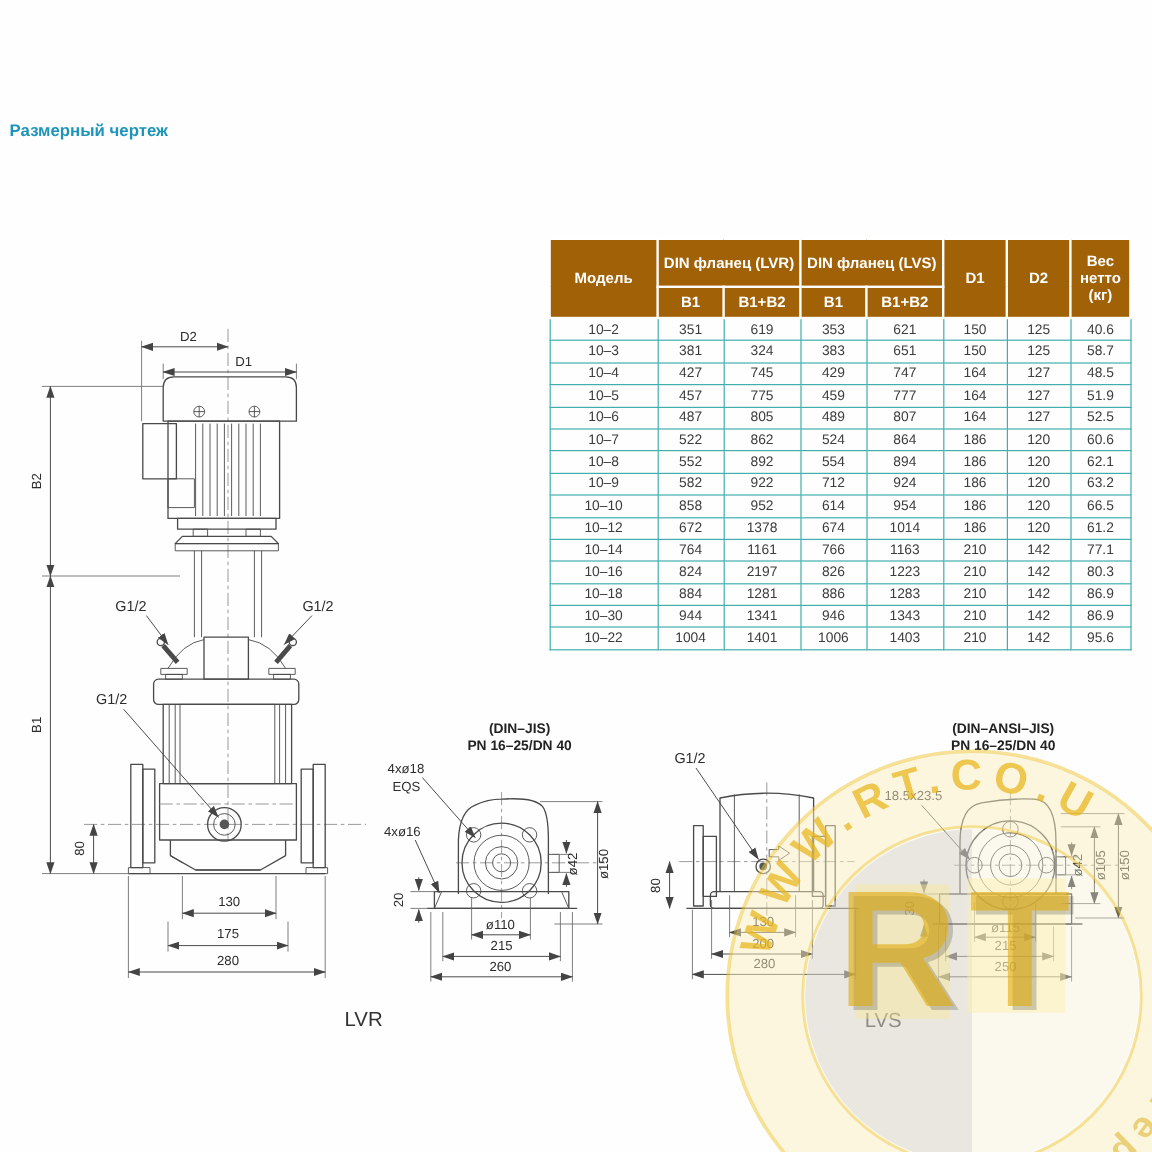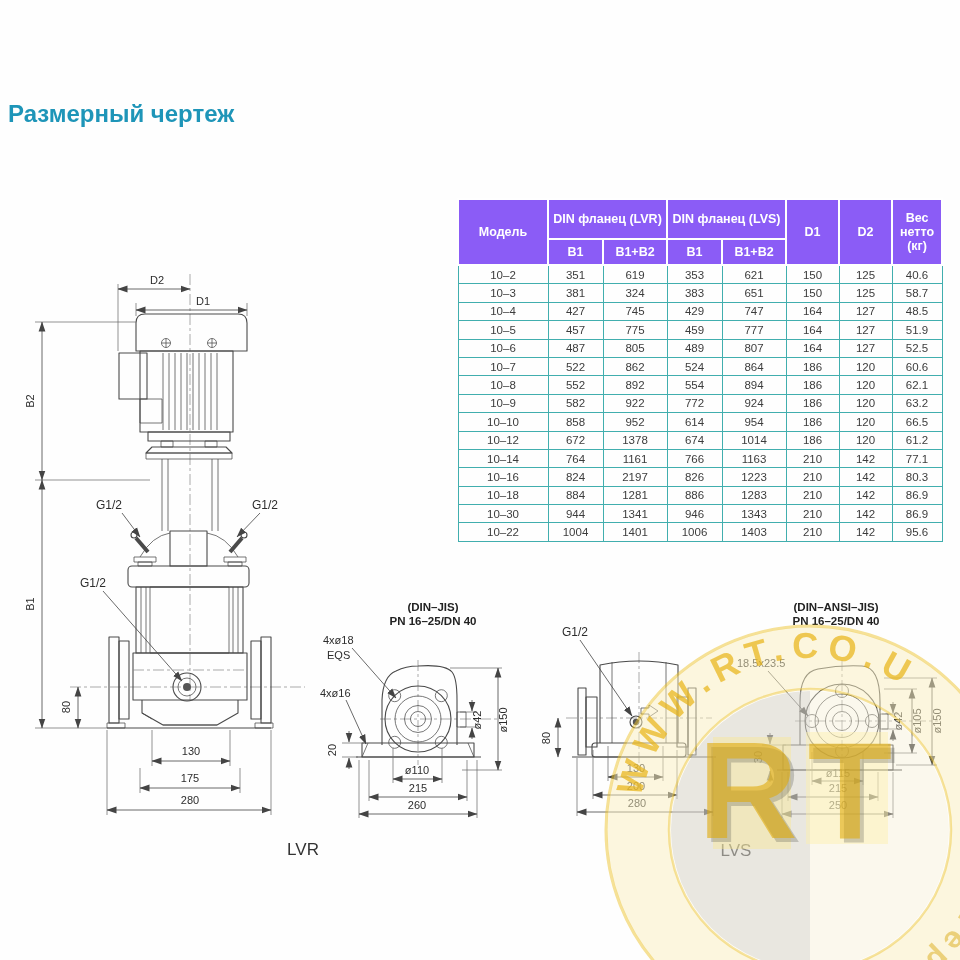--- a/index.html
+++ b/index.html
@@ -1,21 +1,21 @@
 <!DOCTYPE html>
 <html><head>
 <meta charset="utf-8">
 <style>
   html,body{margin:0;padding:0;background:#fff;}
   .stage{position:relative;width:960px;height:960px;overflow:hidden;background:#fefefe;
          font-family:"Liberation Sans",sans-serif;}
-  .page-title{position:absolute;left:8px;top:100px;font-size:24px;font-weight:bold;color:#1e95b8;}
+  .page-title{position:absolute;left:8px;top:100px;font-size:14px;font-weight:bold;color:#1e95b8;}
   .dims-table{position:absolute;left:457px;top:198px;width:484px;border-collapse:collapse;
               table-layout:fixed;border:1px solid #41aeae;}
-  .dims-table th{background:#8b5cf6;color:#fff;font-weight:bold;font-size:12.5px;
+  .dims-table th{background:#a16207;color:#fff;font-weight:bold;font-size:12.5px;
                  border:2px solid #fff;line-height:1.12;padding:1px 0;text-align:center;}
   .dims-table thead tr:first-child th{height:36px;}
   .dims-table thead tr:last-child th{height:22px;}
   .dims-table td{border:1px solid #41aeae;text-align:center;font-size:11.5px;color:#3c3c3c;
                  height:17.4px;padding:0;}
   svg{position:absolute;left:0;top:0;}
   .ol{fill:none;stroke:#4a4a4a;stroke-width:1.1;stroke-linejoin:round;}
   .ol2{fill:none;stroke:#4a4a4a;stroke-width:0.75;stroke-linejoin:round;}
   .fill-w{fill:#fff;stroke:#4a4a4a;stroke-width:1.1;}
   .ext{stroke:#666;stroke-width:0.7;}
@@ -468,21 +468,21 @@
           <td>554</td>
           <td>894</td>
           <td>186</td>
           <td>120</td>
           <td>62.1</td>
         </tr>
         <tr>
           <td>10–9</td>
           <td>582</td>
           <td>922</td>
-          <td>772</td>
+          <td>712</td>
           <td>924</td>
           <td>186</td>
           <td>120</td>
           <td>63.2</td>
         </tr>
         <tr>
           <td>10–10</td>
           <td>858</td>
           <td>952</td>
           <td>614</td>

